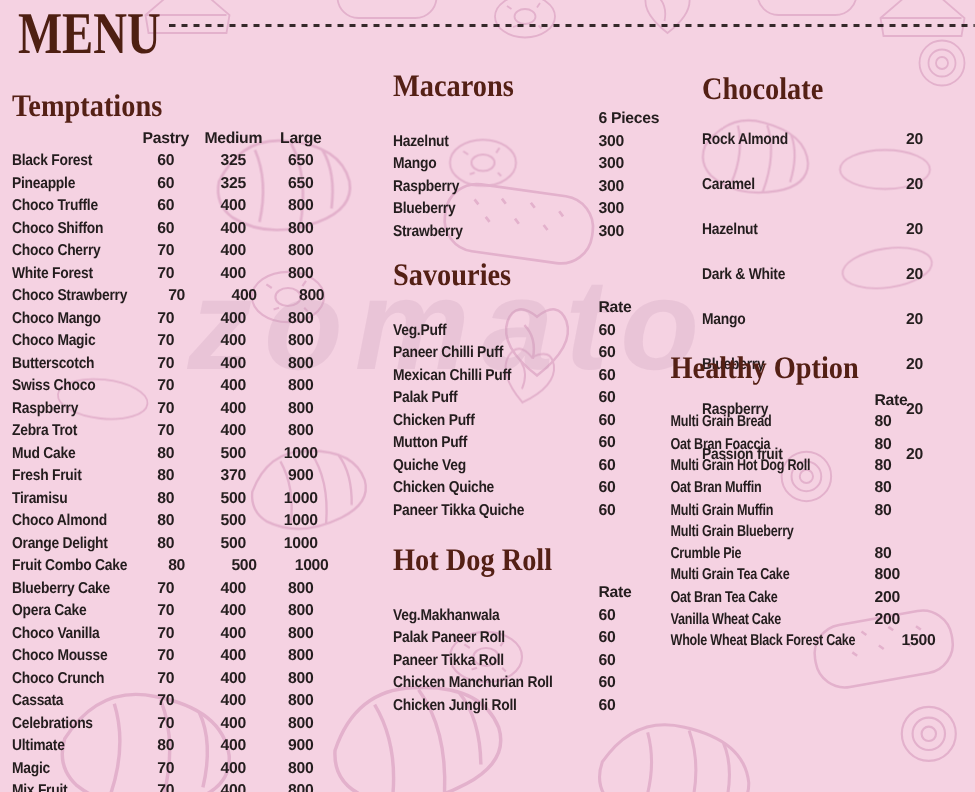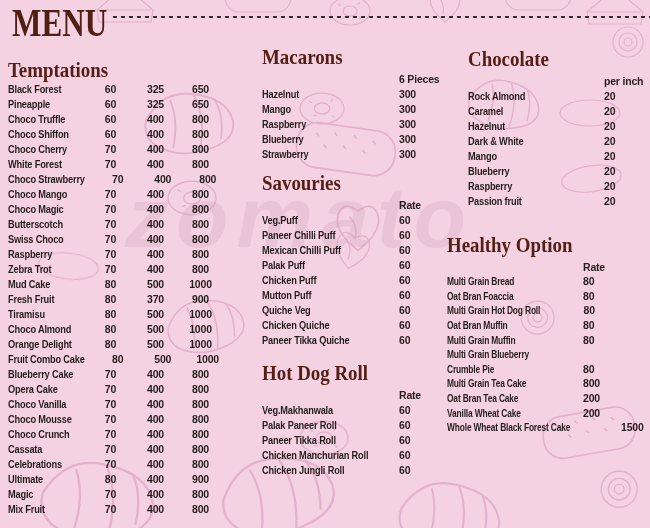--- a/index.html
+++ b/index.html
@@ -39,22 +39,22 @@
   .hdr-row{height:14px;margin-top:4px;}
   
   .t-name{flex:0 0 80px;}
   .t-num{flex:0 0 45px;text-align:center;}
   #sec-temptations .row{height:15px;}
   
   .r-name{flex:1 1 auto;}
   .r-rate{flex:0 0 58px;text-align:left;}
   .mid .row{height:15px;}
   .right .r-rate{flex:0 0 42px;}
-  #sec-chocolate .row{height:15px;}
-  #sec-healthy .row{height:14.6px;gap:20px;}
+  #sec-chocolate .row{height:15px;margin-top:15px;}
+  #sec-healthy .row{height:14.6px;}
   .condense{transform:scaleX(0.88);transform-origin:left center;}
   .condense2{transform:scaleX(0.8);transform-origin:left center;}
   #sec-temptations{left:8px;top:59px;width:228px;}
   #sec-macarons{left:262px;top:46px;width:195px;}
   #sec-savouries{left:262px;top:172px;width:195px;}
   #sec-hotdog{left:262px;top:362px;width:195px;}
   #sec-chocolate{left:468px;top:48px;width:178px;}
   #sec-healthy{left:447px;top:234px;width:178px;}
 </style>
 </head>
@@ -123,20 +123,26 @@
   </g>
 </svg>
 
 <div class="watermark">zomato</div>
 
 <div class="menu-title">MENU</div>
 <div class="dotted"></div>
 
 <section id="sec-temptations">
   <h2>Temptations</h2>
+  <div class="hdr-row">
+    <span class="t-name"></span>
+    <span class="t-num">Pastry</span>
+    <span class="t-num">Medium</span>
+    <span class="t-num">Large</span>
+  </div>
   <div>
 
       <div class="row">
         <span class="t-name condense">Black Forest</span>
         <span class="t-num">60</span>
         <span class="t-num">325</span>
         <span class="t-num">650</span>
       </div>
 
       <div class="row">
@@ -457,24 +463,20 @@
 
       <div class="row">
         <span class="r-name condense">Chicken Jungli Roll</span>
         <span class="r-rate">60</span>
       </div>
     </div>
 </section>
 
 <section id="sec-chocolate" class="right">
   <h2>Chocolate</h2>
-  <div class="hdr-row">
-    <span class="r-name"></span>
-    <span class="r-rate">per inch</span>
-  </div>
   <div>
 
       <div class="row">
         <span class="r-name condense">Rock Almond</span>
         <span class="r-rate">20</span>
       </div>
 
       <div class="row">
         <span class="r-name condense">Caramel</span>
         <span class="r-rate">20</span>

